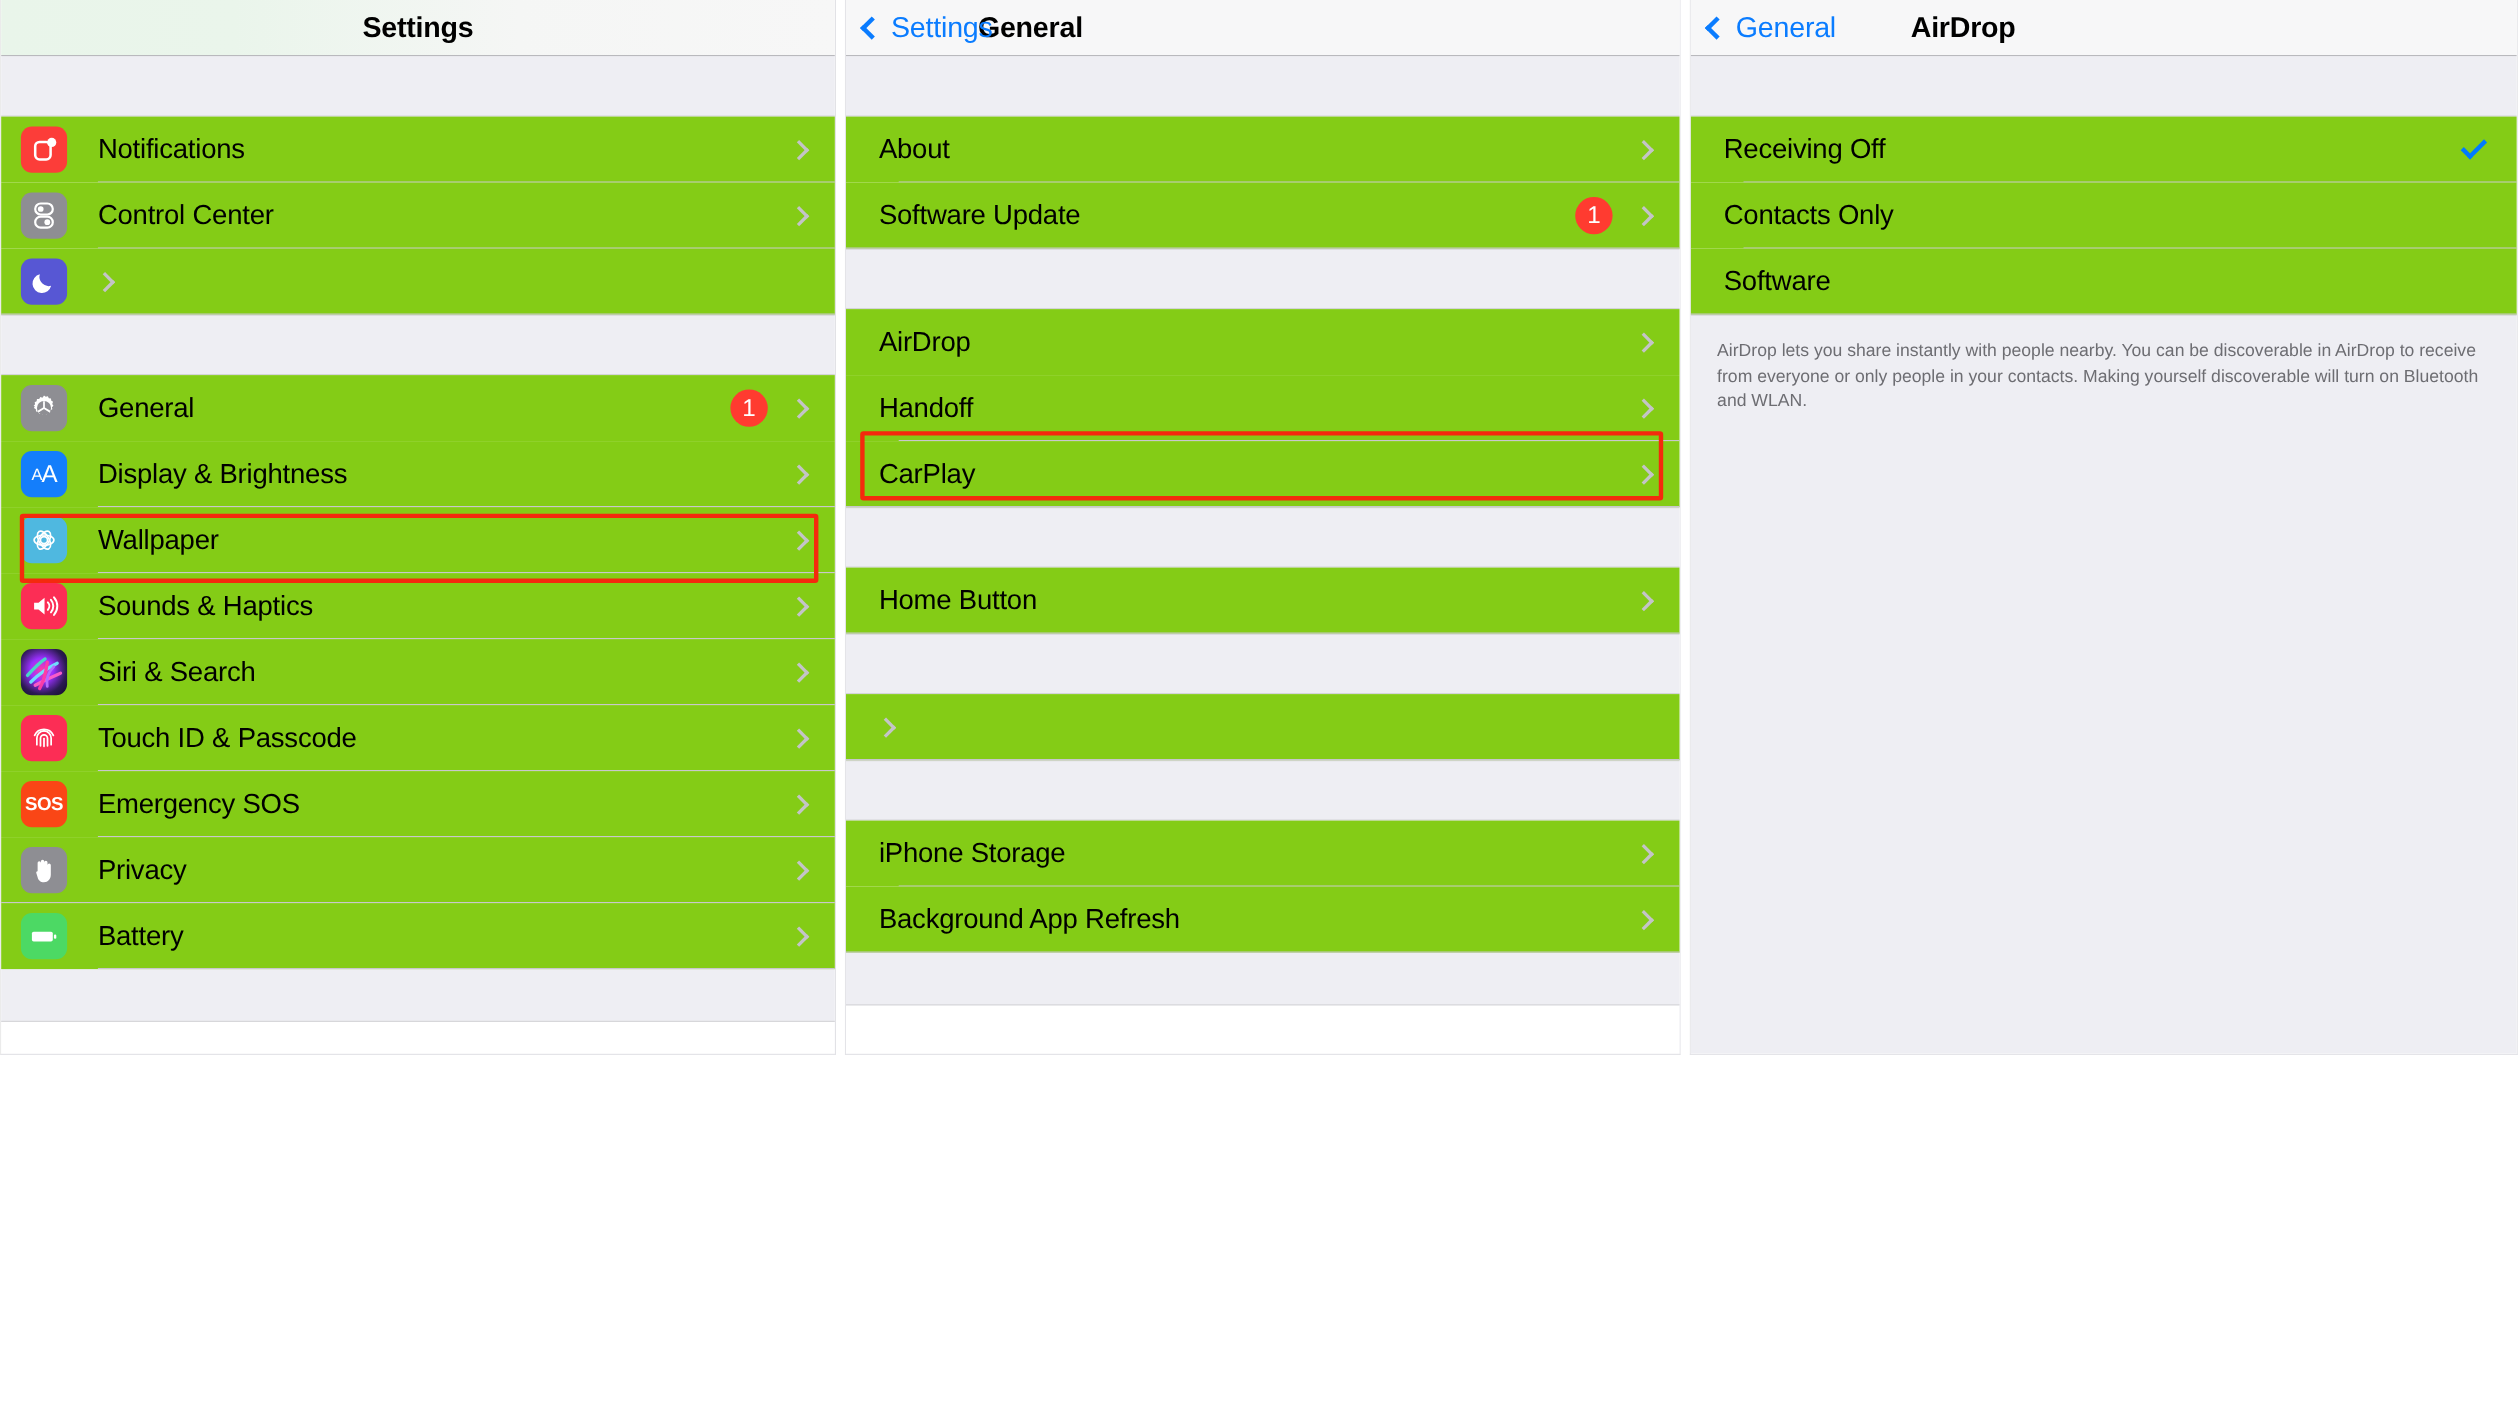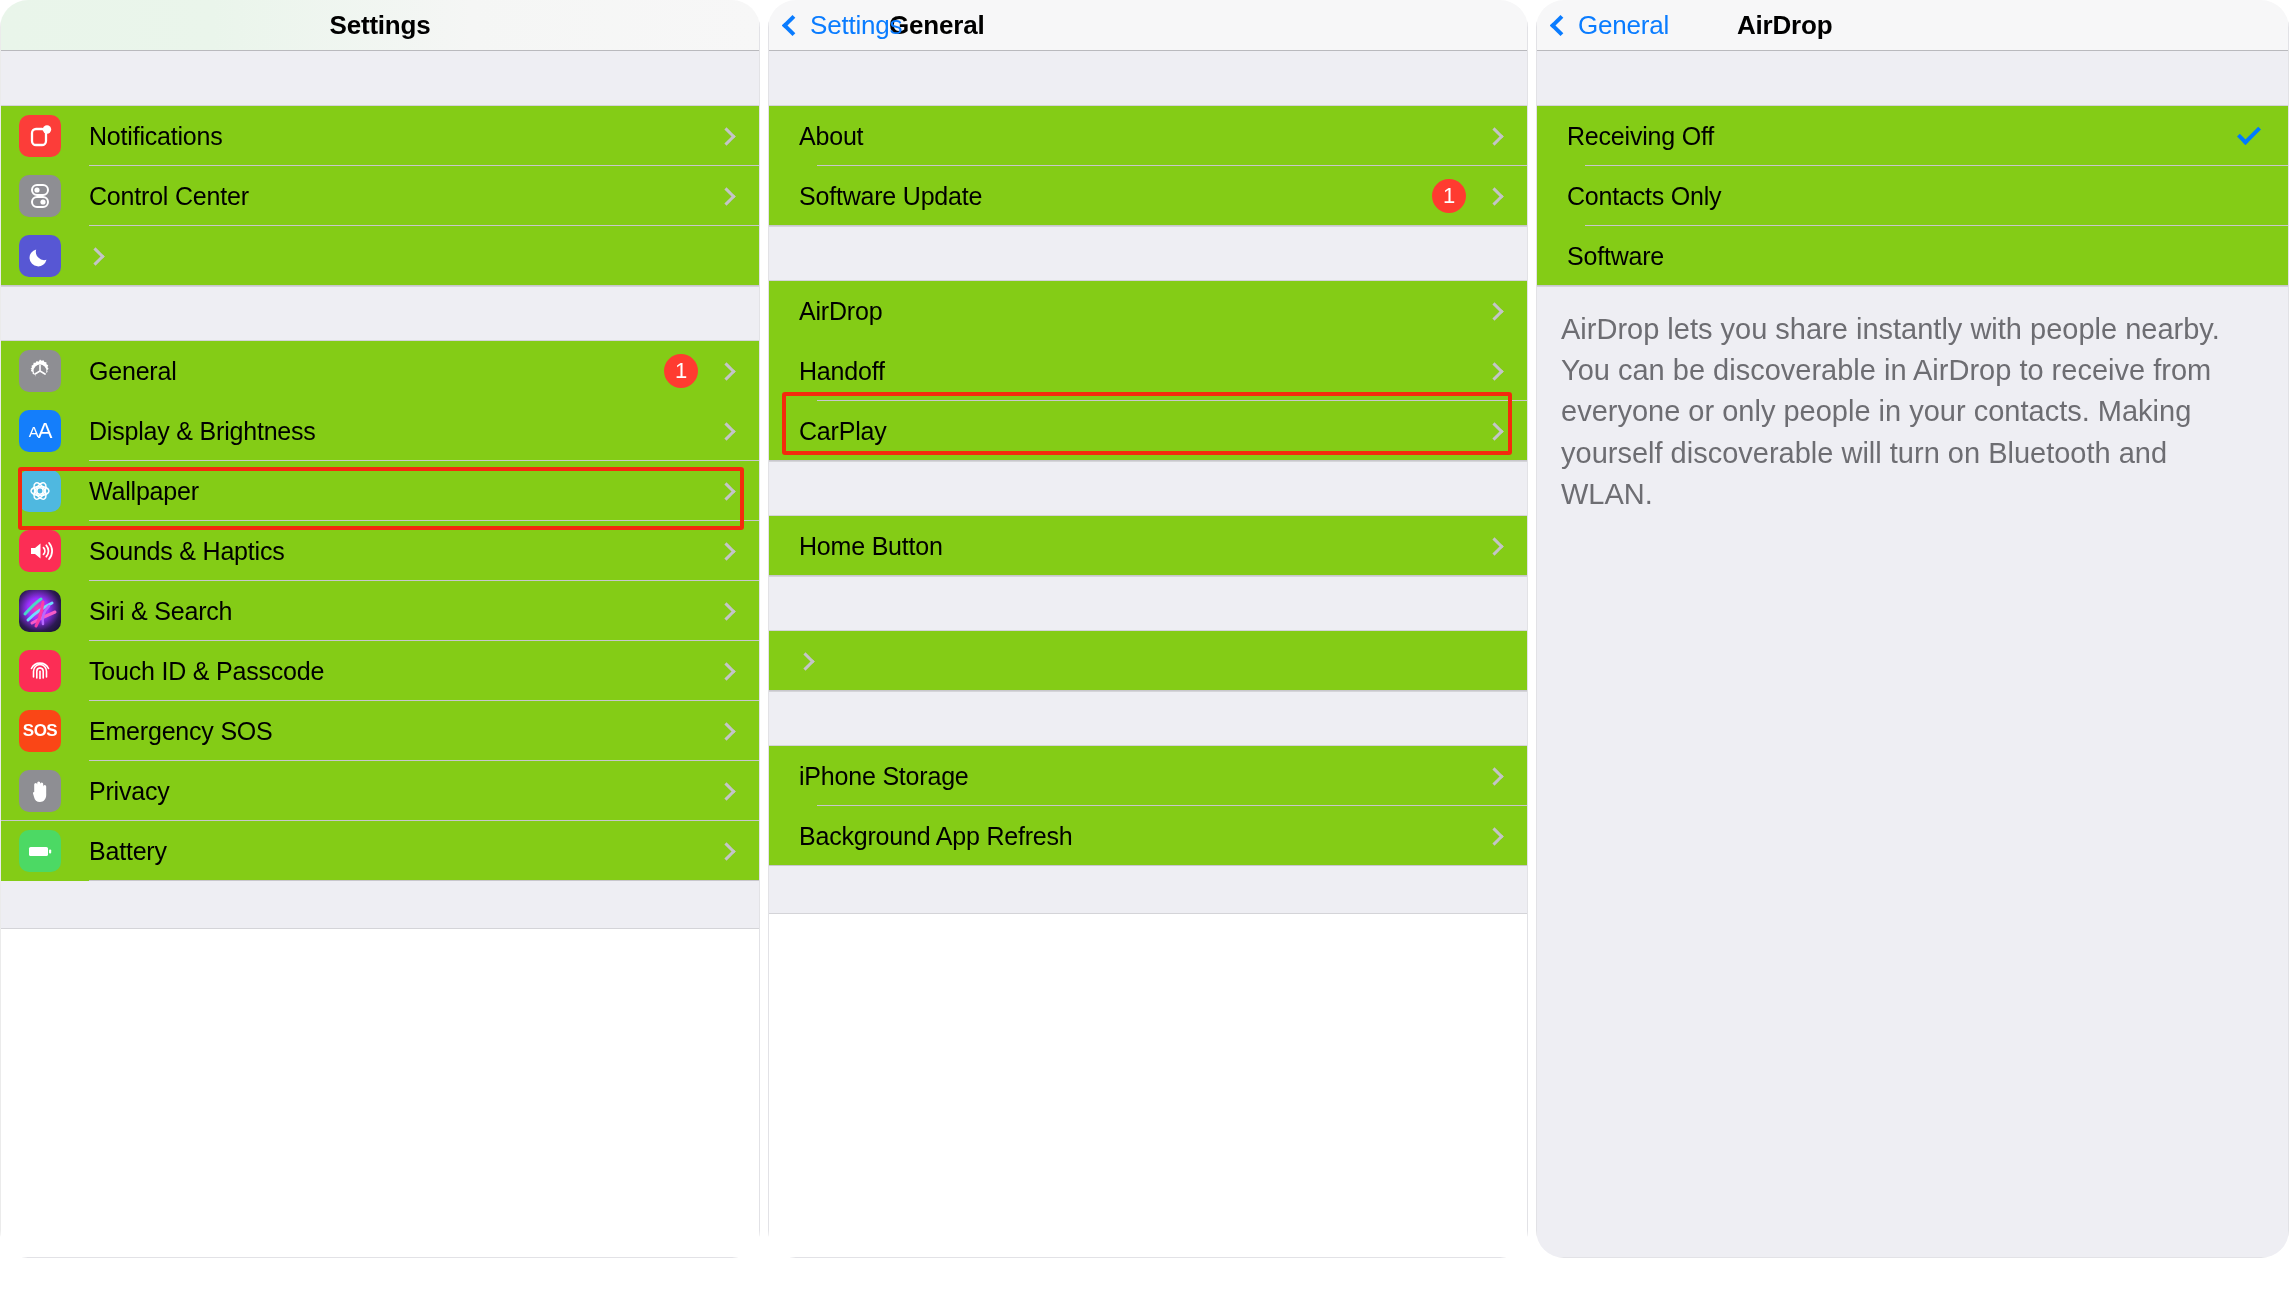--- a/index.html
+++ b/index.html
@@ -11,24 +11,23 @@
   }
   .screens {
     display: flex;
     width: 2289px; height: 1292px;
     background: #ffffff;
   }
 
   
   .panel {
     position: relative;
-    height: 1258px;
+    height: 959px;
     background: #ffffff;
     overflow: hidden;
-    border-radius: 28px;
   }
   .panel.left   { width: 760px; }
   .panel.gapA   { width: 8px;  background:#ffffff; }
   .panel.mid    { width: 760px; }
   .panel.gapB   { width: 8px;  background:#ffffff; }
   .panel.right  { width: 753px; }
 
   .panel-inner {
     position:absolute; left:0; right:0; top:0; bottom:0;
     background:#ffffff;
@@ -158,21 +157,21 @@
     border: 4px solid #f42a0d;
     border-radius: 3px;
     pointer-events:none;
     z-index: 20;
   }
 
   
   .footer-note {
     background:#eeeef3;
     padding: 22px 24px 28px 24px;
-    font-size: 29px;
+    font-size: 16px;
     line-height: 1.42;
     color:#6d6d72;
     border-top:1px solid #d4d4d8;
     flex: 1 1 auto;
   }
 
   
   .ico-notif   { background:#fc3d39; }
   .ico-cc      { background:#8e8e93; }
   .ico-dnd     { background:#5757d4; }

